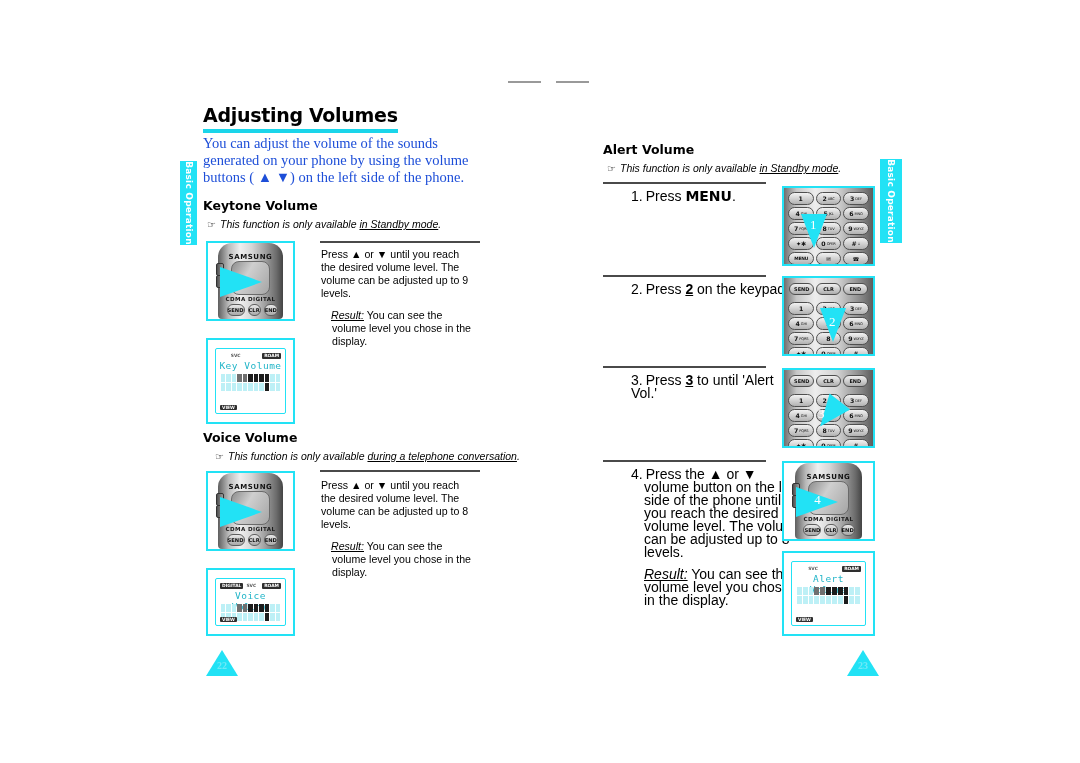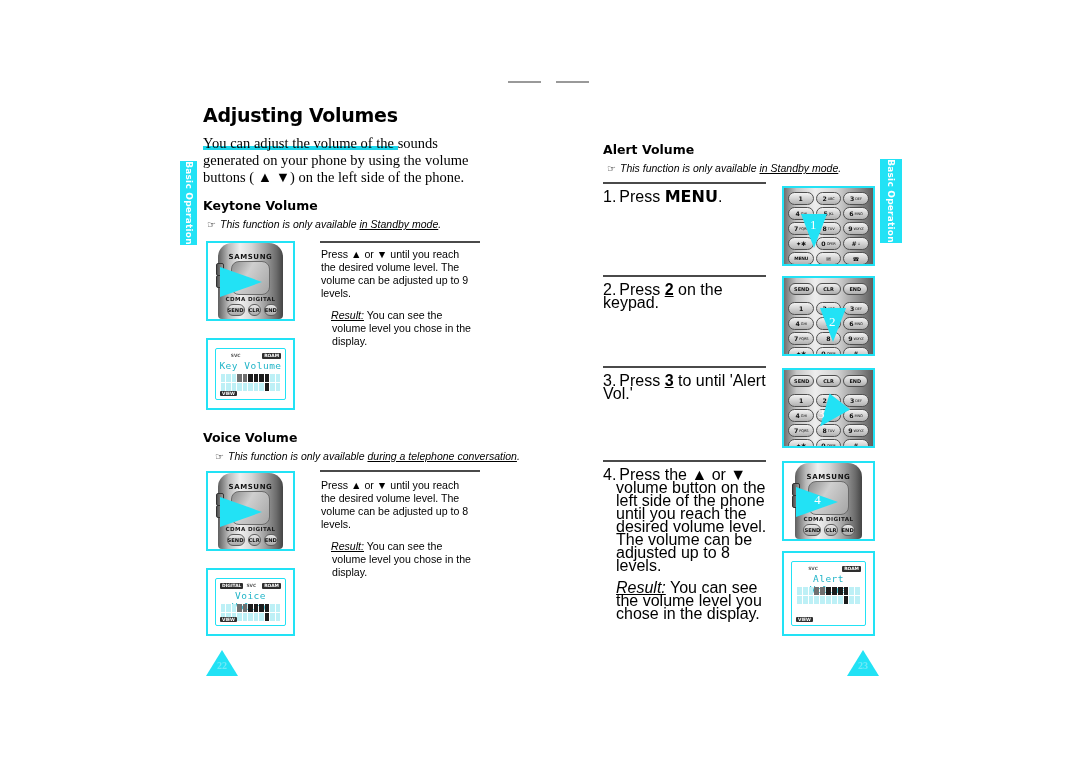--- a/index.html
+++ b/index.html
@@ -32,33 +32,33 @@
   
   #page-title {
     position: absolute;
     left: 203px;
     top: 104px;
     font-family: "DejaVu Sans", sans-serif;
     font-weight: bold;
     font-size: 19px;
     letter-spacing: -0.3px;
     color: #000000;
-    padding-bottom: 20px;
+    padding-bottom: 3px;
     border-bottom: 4px solid #1ad5ea;
     display: inline-block;
   }
   #intro-paragraph {
     position: absolute;
     left: 203px;
     top: 135px;
     width: 278px;
     font-family: "Liberation Serif", serif;
     font-size: 14.5px;
     line-height: 17px;
-    color: #000000;
+    color: #1d4ed8;
   }
 
   
   .side-tab {
     position: absolute;
     background: #22e2f5;
     color: #ffffff;
     font-family: "DejaVu Sans", sans-serif;
     font-weight: bold;
     font-size: 9px;
@@ -135,23 +135,24 @@
   .instr .result .res-label {
     font-style: italic;
     text-decoration: underline;
   }
   #instr-keytone { left: 321px; top: 248px; width: 152px; }
   #instr-voice   { left: 321px; top: 479px; width: 152px; }
 
   .step {
     position: absolute;
     font-family: "Liberation Sans", sans-serif;
-    font-size: 16px;
+    font-size: 14px;
     line-height: 13px;
     color: #000000;
+    margin-left: 28px;
   }
   .step .num { margin-right: 3px; }
   .step b { font-family: "DejaVu Sans", sans-serif; font-weight: bold; }
   .step .ul-b { font-weight: bold; text-decoration: underline; }
   #step-1 { left: 603px; top: 190px; width: 170px; }
   #step-2 { left: 603px; top: 283px; width: 170px; }
   #step-3 { left: 603px; top: 374px; width: 170px; }
   #step-4 { left: 603px; top: 468px; width: 172px; }
   #step-4 .hang {
     display: block;
@@ -170,21 +171,21 @@
 
   
   .figbox {
     position: absolute;
     border: 2px solid #22e2f5;
     background: #ffffff;
     box-sizing: border-box;
     overflow: hidden;
   }
   #fig-keytone-phone { left: 206px; top: 241px; width: 89px; height: 80px; }
-  #fig-keytone-lcd   { left: 206px; top: 338px; width: 89px; height: 72px; }
+  #fig-keytone-lcd   { left: 206px; top: 338px; width: 89px; height: 86px; }
   #fig-voice-phone   { left: 206px; top: 471px; width: 89px; height: 80px; }
   #fig-voice-lcd     { left: 206px; top: 568px; width: 89px; height: 68px; }
   #fig-alert-key1    { left: 782px; top: 186px; width: 93px; height: 80px; }
   #fig-alert-key2    { left: 782px; top: 276px; width: 93px; height: 80px; }
   #fig-alert-key3    { left: 782px; top: 368px; width: 93px; height: 80px; }
   #fig-alert-phone   { left: 782px; top: 461px; width: 93px; height: 80px; }
   #fig-alert-lcd     { left: 782px; top: 551px; width: 93px; height: 85px; }
 
   
   .phone-ill { position: absolute; inset: 0; }

